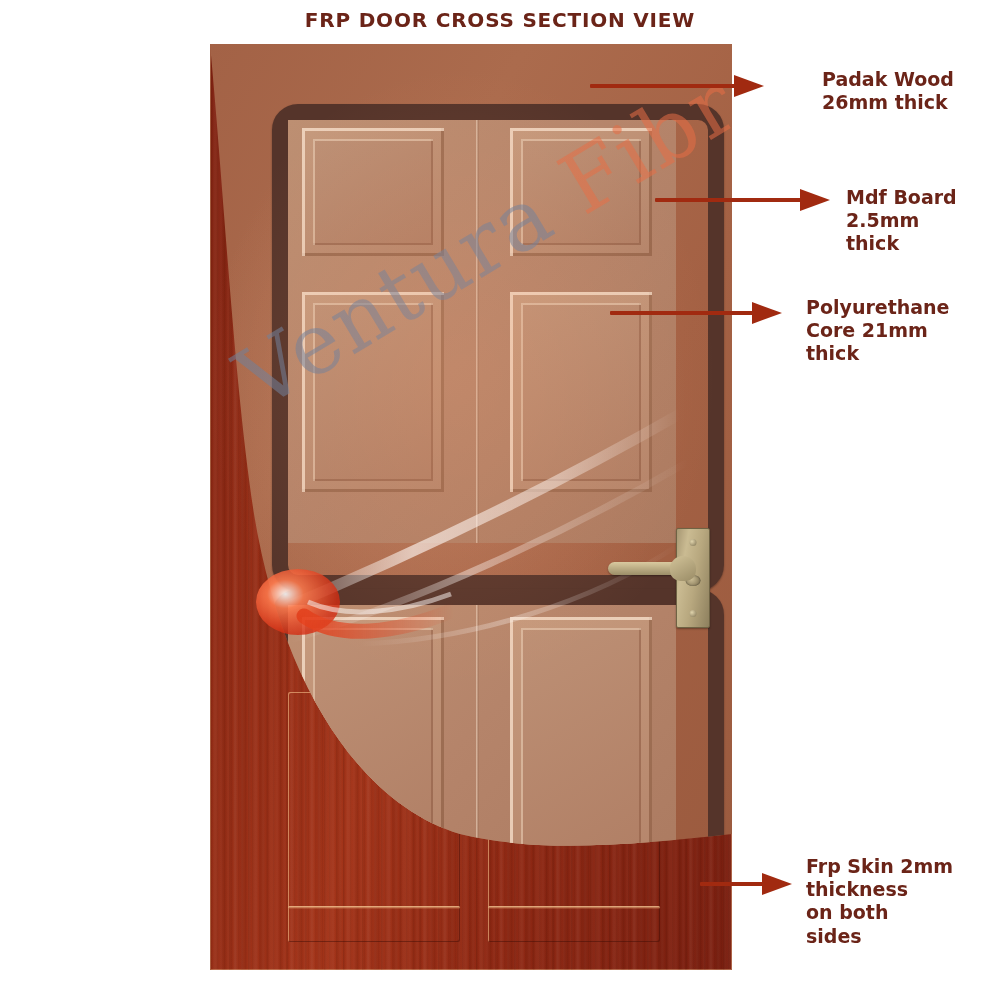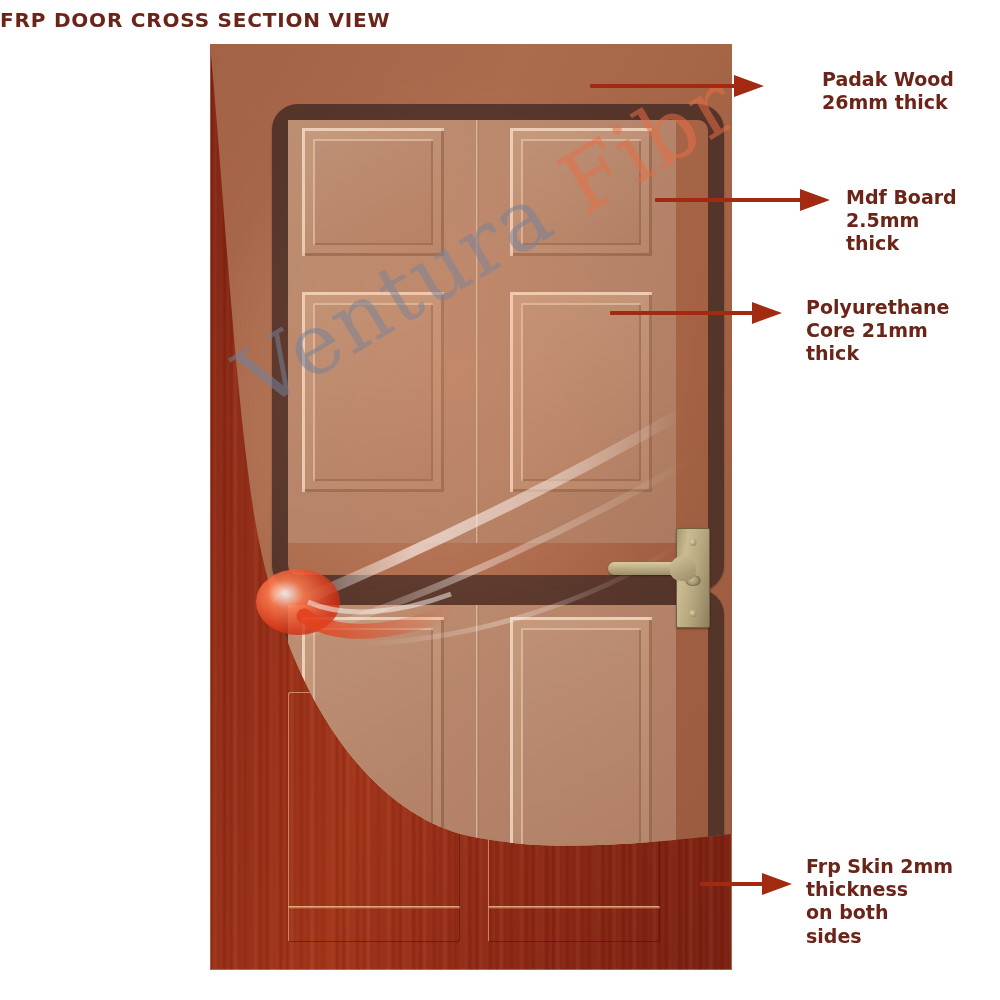--- a/index.html
+++ b/index.html
@@ -5,21 +5,21 @@
 <style>
   html,body{margin:0;padding:0;background:#ffffff;}
   body{
     width:1000px;height:1000px;overflow:hidden;position:relative;
     font-family:"DejaVu Sans","Liberation Sans",sans-serif;
   }
   #stage{position:absolute;left:0;top:0;width:1000px;height:1000px;background:#fff;}
 
   
   .title{
-    position:absolute;left:0;top:8px;width:1000px;text-align:left;
+    position:absolute;left:0;top:8px;width:1000px;text-align:center;
     font-family:"DejaVu Sans","Liberation Sans",sans-serif;
     font-size:20px;font-weight:700;letter-spacing:.8px;
     color:#6b2418;white-space:nowrap;
   }
 
   
   .photo{
     position:absolute;left:210px;top:44px;width:522px;height:926px;
     overflow:hidden;
     background:

